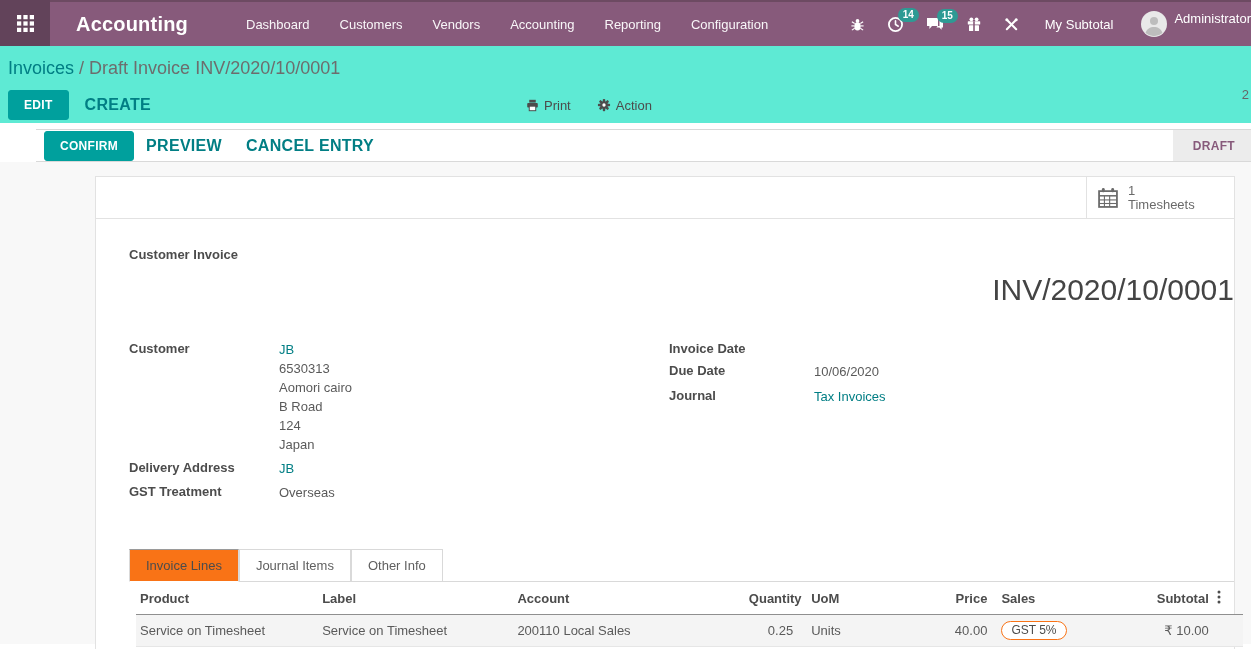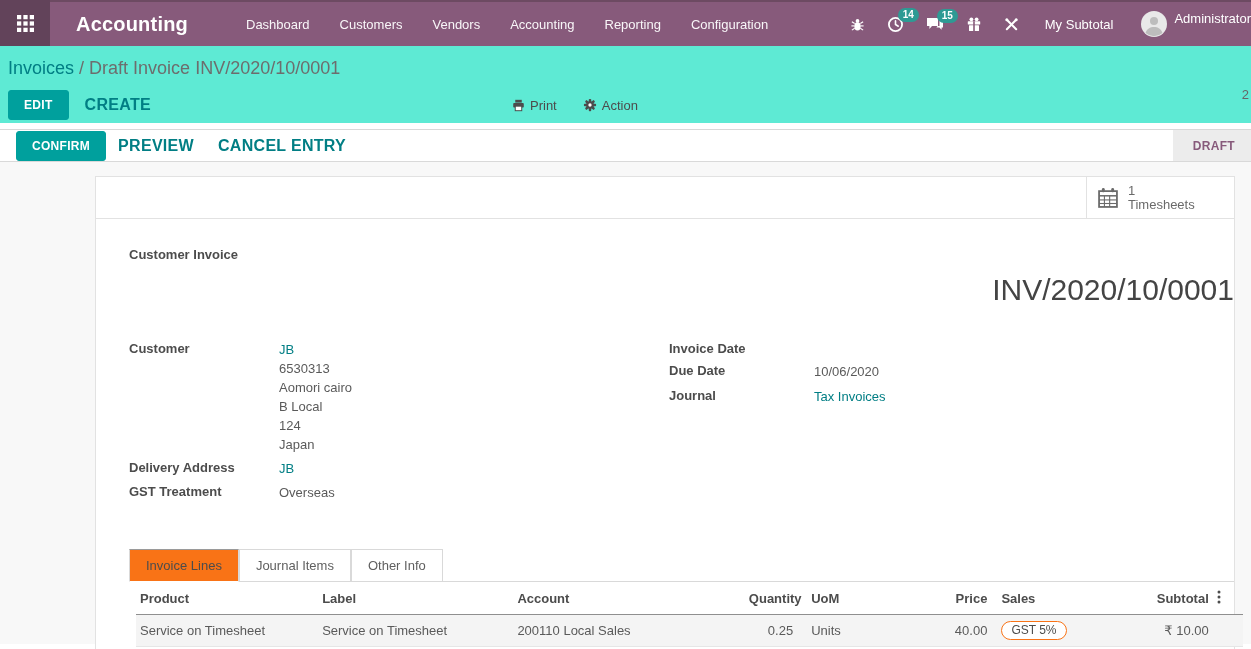--- a/index.html
+++ b/index.html
@@ -23,27 +23,27 @@
 
   
   .control-panel { background: #5eead4; padding: 10px 0 0 8px; position: relative; }
   .breadcrumb { font-size: 18px; color: #6d6d6d; padding: 2px 0 8px 0; }
   .breadcrumb .bc-link { color: #017e84; cursor: pointer; }
   .cp-buttons { display: flex; align-items: center; height: 36px; position: relative; }
   .btn-primary { background: #00A09D; color: #fff; border: 1px solid #00A09D; border-radius: 3px;
     font-size: 12px; font-weight: bold; padding: 7px 15px; cursor: pointer; letter-spacing: .3px; }
   .btn-link { background: none; border: none; color: #017e84; font-size: 16px; font-weight: bold;
     padding: 7px 16px; cursor: pointer; letter-spacing: .3px; }
-  .cp-center { position: absolute; left: 504px; display: flex; gap: 26px; align-items: flex-start; }
+  .cp-center { position: absolute; left: 518px; display: flex; gap: 26px; align-items: flex-start; }
   .cp-tool { display: flex; align-items: center; gap: 5px; cursor: pointer; color: #4c4c4c; font-size: 13px; }
   .pager { position: absolute; right: 2px; top: 0; color: #666; font-size: 13px; cursor: pointer; }
 
   
   .statusbar { margin-top: 6px; background: #fff; border-top: 1px solid #d9d9d9; border-bottom: 1px solid #d9d9d9;
-    height: 33px; display: flex; align-items: center; padding-left: 16px; }
+    height: 33px; display: flex; align-items: center; padding-left: 8px; margin-left: 36px; }
   .statusbar .btn-link { padding: 7px 12px; }
   .status-right { margin-left: auto; align-self: stretch; display: flex; align-items: center;
     background: #ececec; padding: 0 16px 0 20px; min-width: 54px; }
   .status-label { color: #875A7B; font-weight: bold; font-size: 12px; letter-spacing: .3px; }
 
   
   .form-area { background: #f8f8f8; height: 482px; }
   .sheet { margin-left: 95px; width: 1140px; background: #fff; border: 1px solid #e2e2e2;
     border-top: none; height: 100%; position: relative; top: 14px; }
   .button-box { height: 43px; border-top: 1px solid #e2e2e2; border-bottom: 1px solid #e2e2e2;
@@ -242,21 +242,21 @@
       <div class="doc-number">INV/2020/10/0001</div>
 
       <div class="field-groups">
         <div class="group-left">
           <div class="frow">
             <div class="flabel">Customer</div>
             <div class="fvalue">
               <div class="flink">JB</div>
               <div>6530313</div>
               <div>Aomori cairo</div>
-              <div>B Local</div>
+              <div>B Road</div>
               <div>124</div>
               <div>Japan</div>
             </div>
           </div>
           <div class="frow">
             <div class="flabel">Delivery Address</div>
             <div class="fvalue flink">JB</div>
           </div>
           <div class="frow">
             <div class="flabel">GST Treatment</div>

